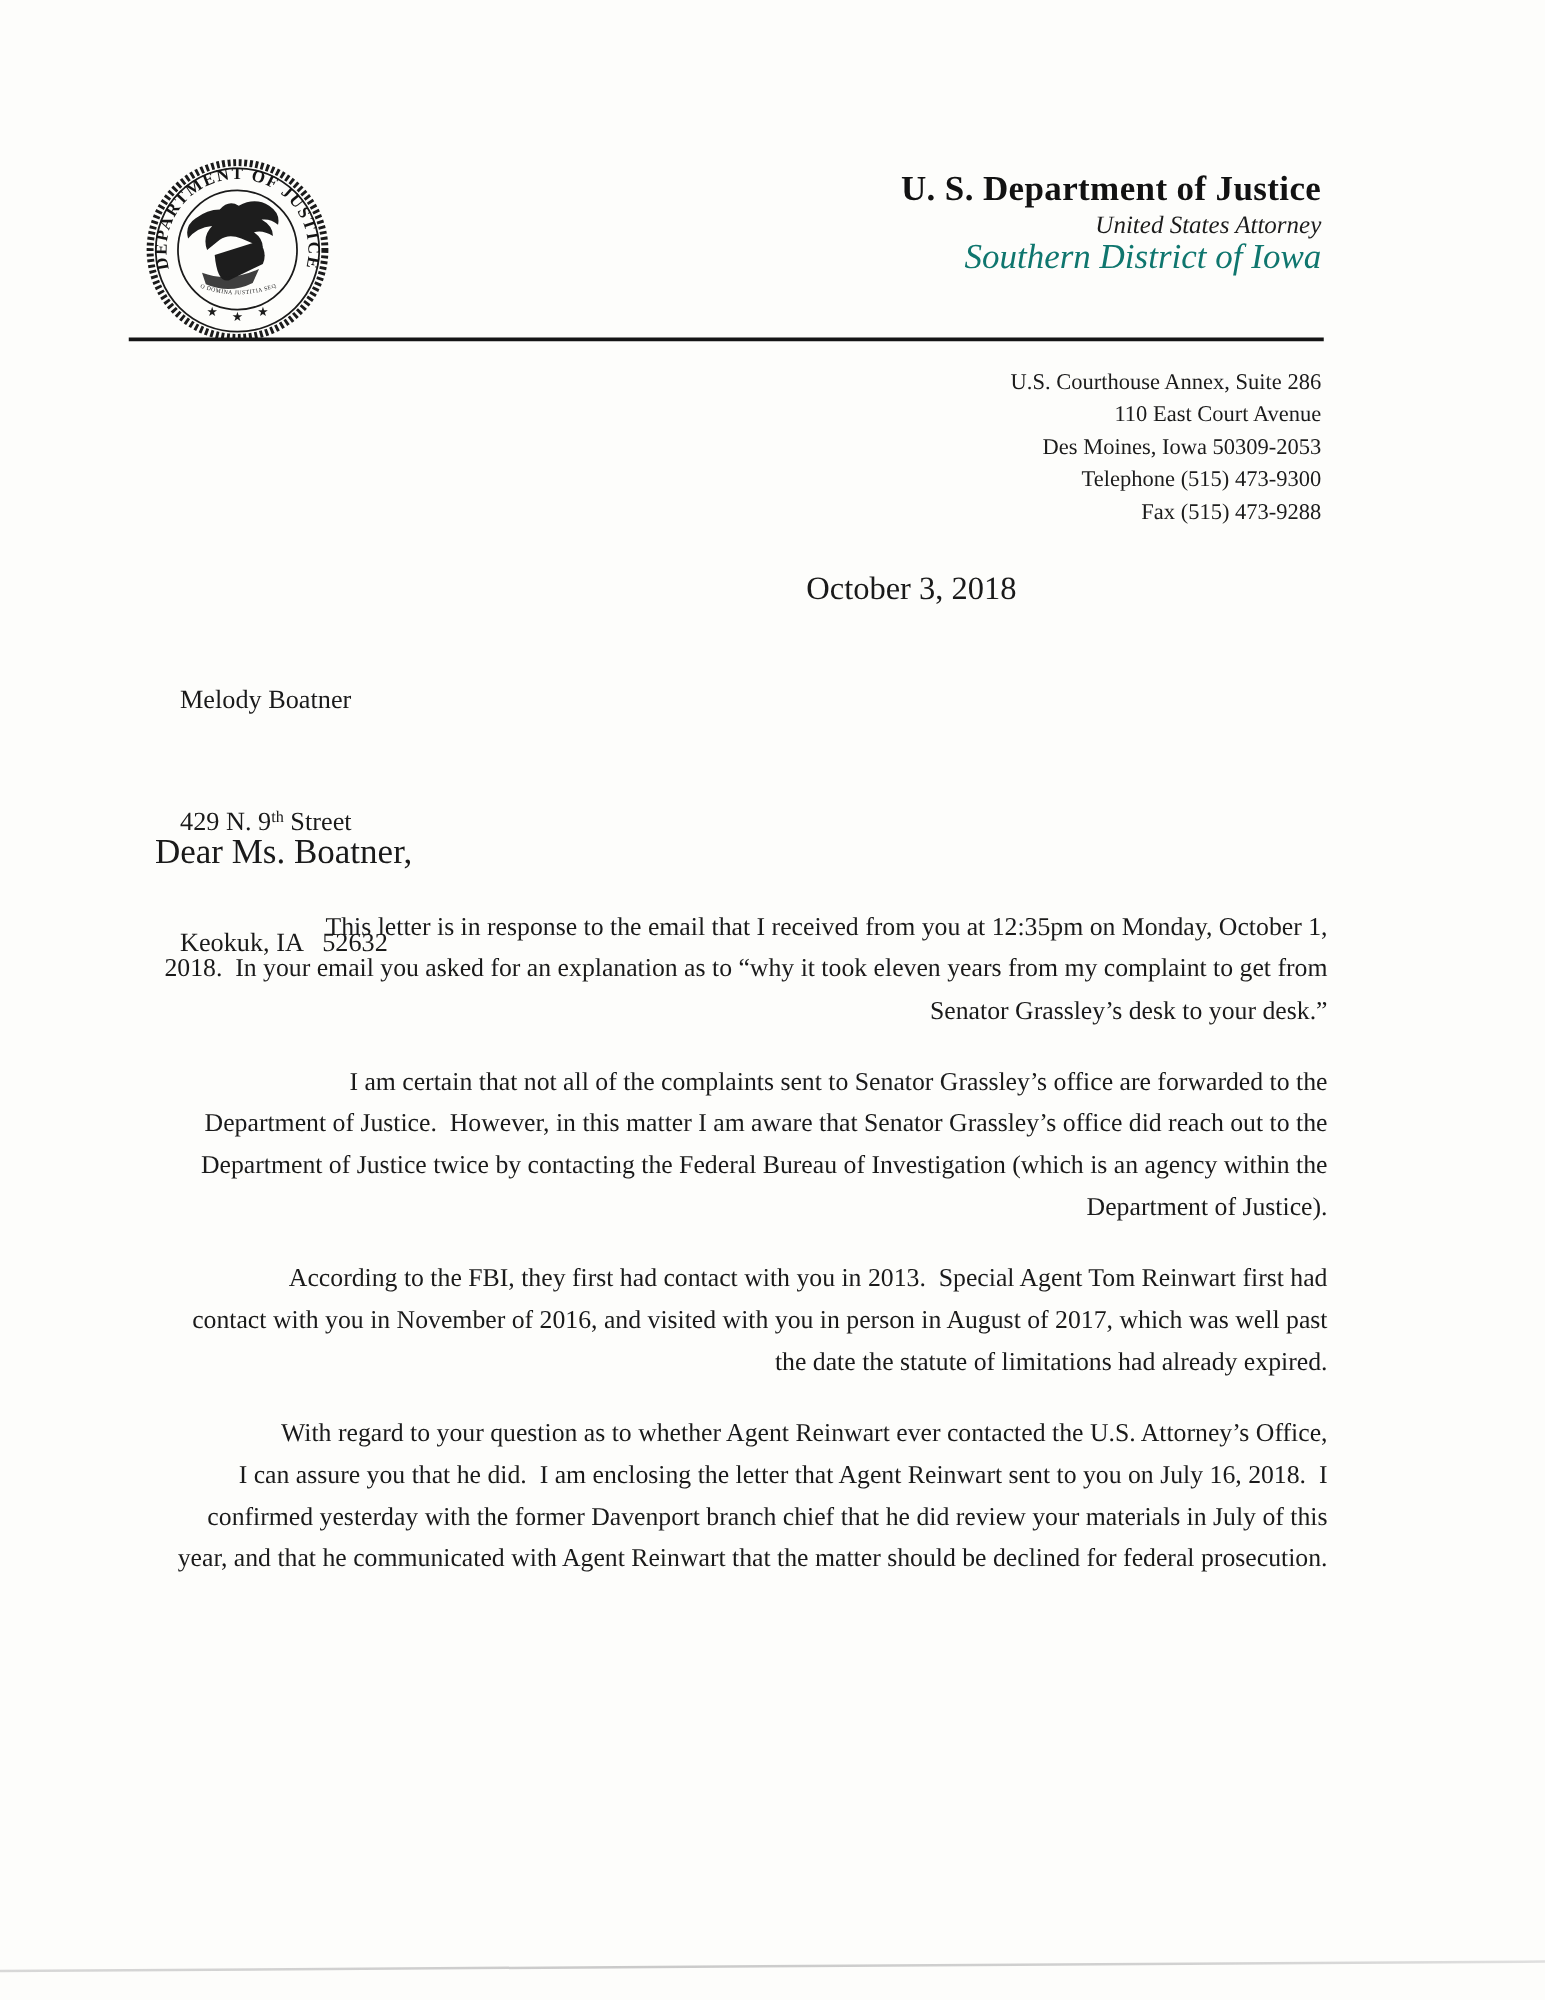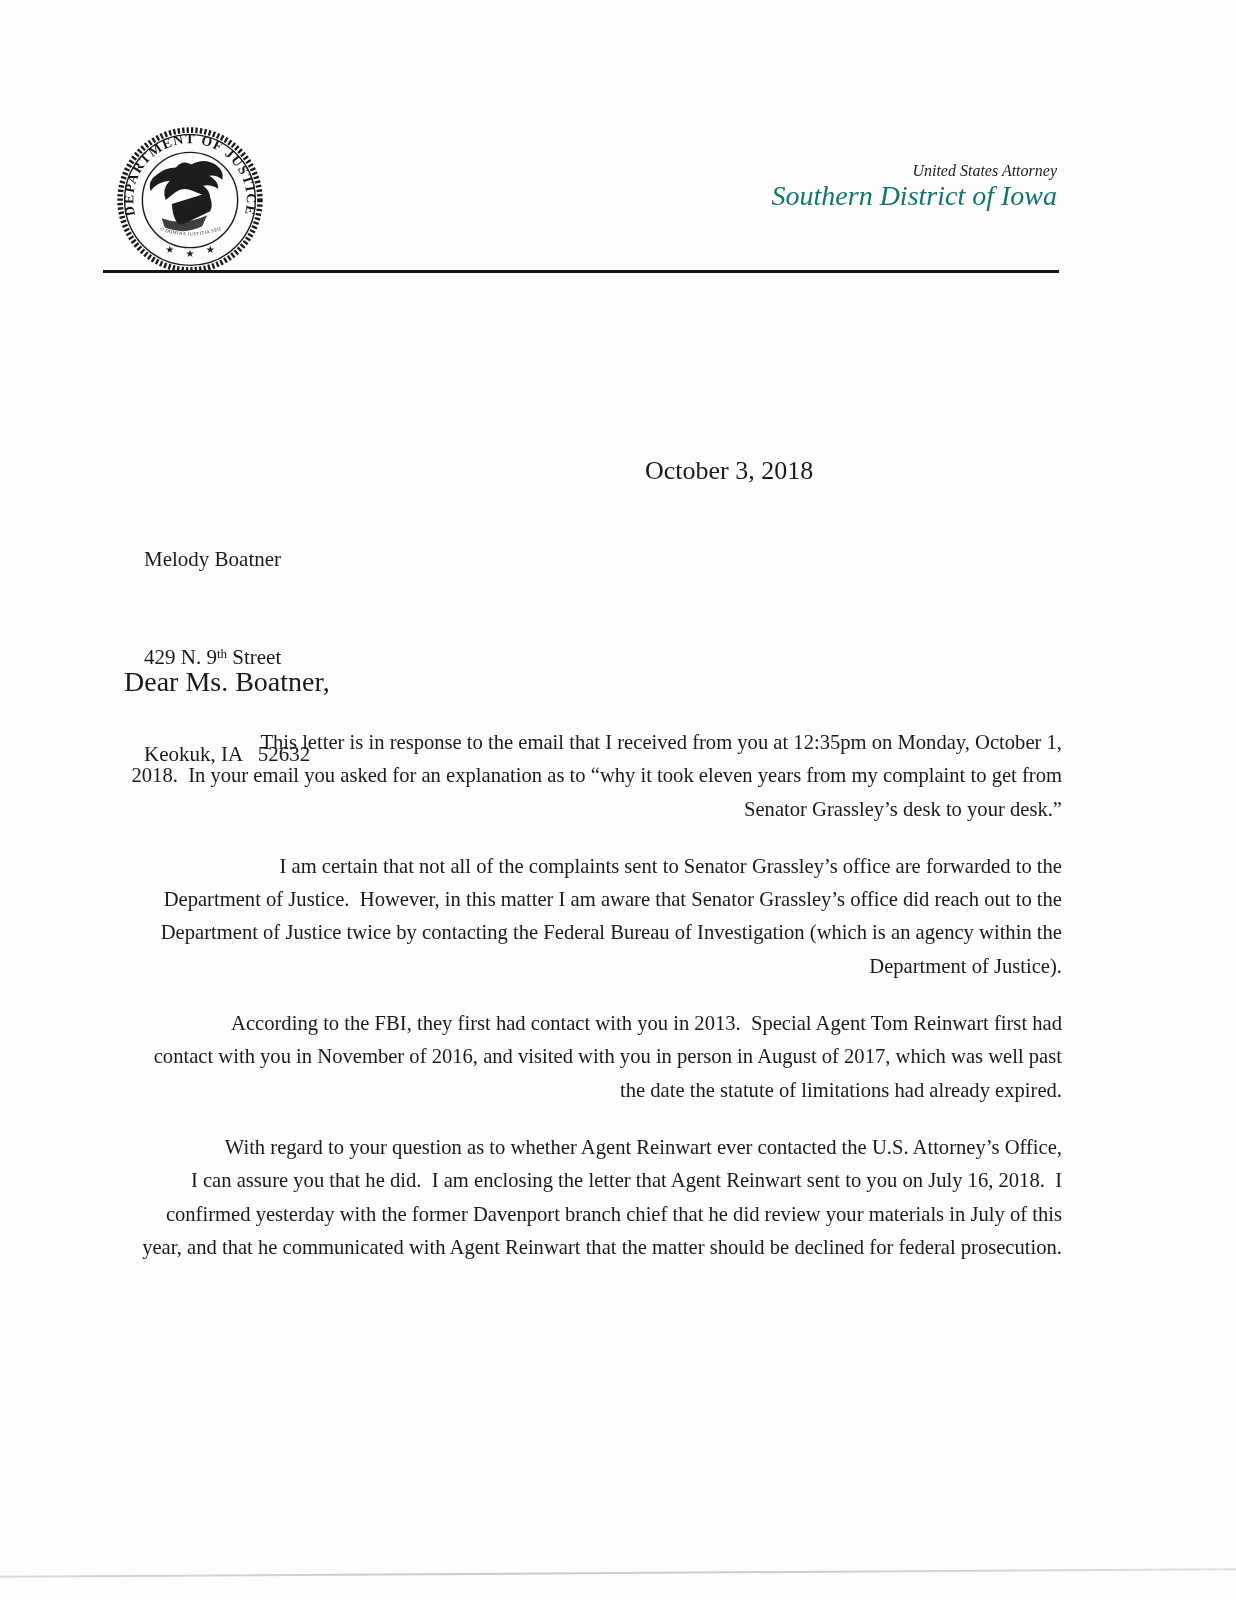--- a/index.html
+++ b/index.html
@@ -9,21 +9,21 @@
     margin:0 auto;
     background:#fdfdfb;
     font-family:"Liberation Serif","DejaVu Serif",serif;
     color:#1a1a1a;
     overflow:hidden;
   }
   
   .seal{position:absolute;left:114px;top:124px;width:152px;height:152px;}
   .lh-text{position:absolute;right:179px;top:136px;text-align:right;}
   .lh-agency{font-size:28px;font-weight:bold;letter-spacing:.3px;color:#121212;}
-  .lh-office{font-size:16px;font-style:italic;margin-top:22px;line-height:25px;color:#1c1c1c;}
+  .lh-office{font-size:20px;font-style:italic;margin-top:0;line-height:25px;color:#1c1c1c;}
   .lh-district{font-size:28px;font-style:italic;line-height:25px;color:#0f766e;}
   .lh-rule{position:absolute;left:103px;top:270px;width:956px;height:3px;background:#151515;}
   
   .contact{position:absolute;right:179px;top:292px;text-align:right;font-size:18px;line-height:26px;color:#1b1b1b;}
   
   .date{position:absolute;left:645px;top:456px;font-size:26px;}
   .recipient{position:absolute;left:124px;top:478px;font-size:21px;line-height:32.5px;white-space:pre-wrap;margin-left:20px;}
   .subject{position:absolute;left:124px;top:608px;font-size:21px;}
   .salutation{position:absolute;left:124px;top:666px;font-size:28px;}
   .body{position:absolute;left:124px;top:726px;width:938px;font-size:20.6px;line-height:33.3px;}
@@ -61,26 +61,34 @@
     <text font-size="4.6" letter-spacing=".4" fill="#222" font-family="Liberation Serif, DejaVu Serif, serif">
       <textPath href="#mottoArc" startOffset="50%" text-anchor="middle">QUI PRO DOMINA JUSTITIA SEQUITUR</textPath>
     </text>
 
     <text x="55" y="127" font-size="10" text-anchor="middle" fill="#1b1b1b">★</text>
     <text x="75" y="131" font-size="10" text-anchor="middle" fill="#1b1b1b">★</text>
     <text x="95" y="127" font-size="10" text-anchor="middle" fill="#1b1b1b">★</text>
   </svg>
 
   <div class="lh-text">
+    <div class="lh-agency">U. S. Department of Justice</div>
     <div class="lh-office">United States Attorney</div>
     <div class="lh-district">Southern District of Iowa</div>
   </div>
 
   <div class="lh-rule"></div>
 
+  <div class="contact">
+    <div>U.S. Courthouse Annex, Suite 286</div>
+    <div>110 East Court Avenue</div>
+    <div>Des Moines, Iowa 50309-2053</div>
+    <div>Telephone (515) 473-9300</div>
+    <div>Fax (515) 473-9288</div>
+  </div>
 
   <div class="date">October 3, 2018</div>
 
   <div class="recipient">
     <div>Melody Boatner</div>
     <div><span>429 N. 9</span><sup>th</sup><span> Street</span></div>
     <div>Keokuk, IA   52632</div>
   </div>
 
 

